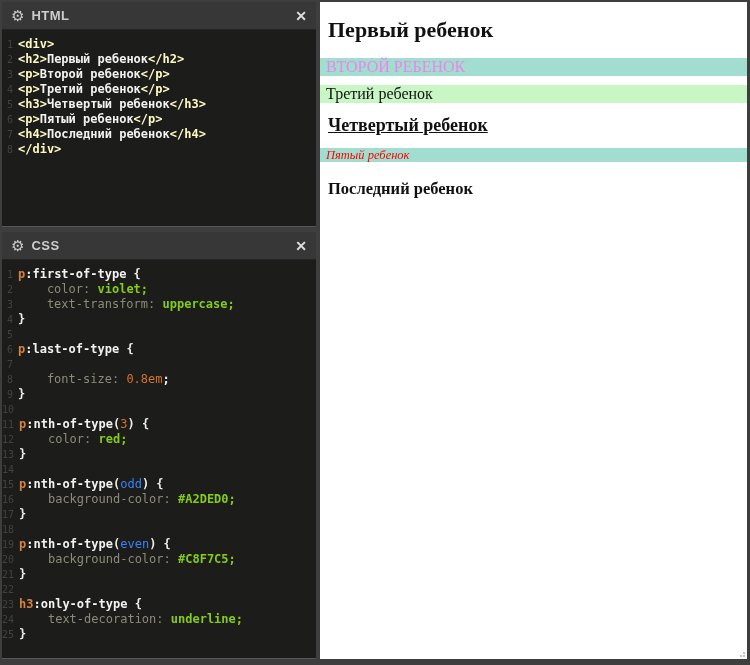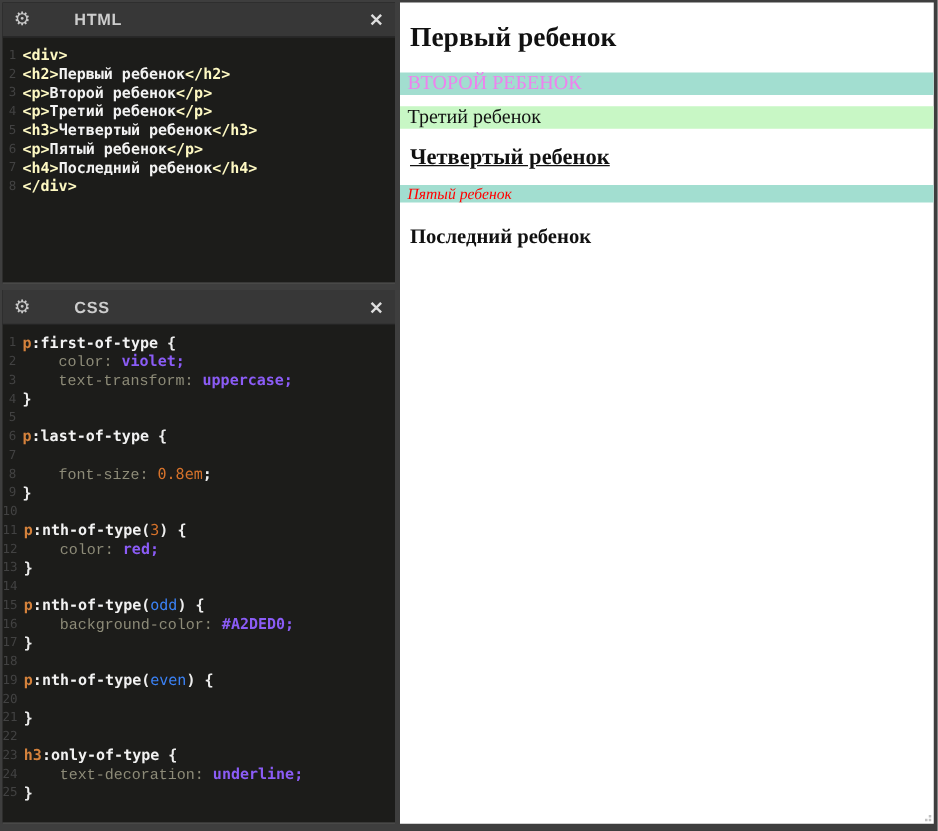--- a/index.html
+++ b/index.html
@@ -14,39 +14,39 @@
   .panel { display: flex; flex-direction: column; background: #1c1c1a; overflow: hidden; border-bottom: 1px solid #565656; }
   .panel-html { height: 225px; }
   .panel-css  { flex: 1; }
 
   .panel-header {
     height: 28px; flex: 0 0 28px; background: #373737;
     border-bottom: 1px solid #242424;
     display: flex; align-items: center; padding: 0 9px;
   }
   .gear { color: #c9c9c9; font-size: 15px; line-height: 15px; margin-right: 7px; cursor: pointer; }
-  .panel-title { color: #cdcdcd; font-weight: bold; font-size: 13px; letter-spacing: .5px; margin-left: 28px; }
+  .panel-title { color: #cdcdcd; font-weight: bold; font-size: 13px; letter-spacing: .5px; }
   .close-x { margin-left: auto; color: #dedede; font-weight: bold; font-size: 14px; cursor: pointer; }
 
   .editor {
     flex: 1; padding: 7px 0 0 0; overflow: hidden;
     font-family: "DejaVu Sans Mono", monospace; font-size: 12px; line-height: 15px;
     cursor: text;
   }
   .line { display: flex; height: 15px; }
   .ln { flex: 0 0 16px; text-align: right; padding-right: 5px; color: #424242; font-size: 10px; line-height: 15px; }
   .code { white-space: pre; }
 
   .tok-tag    { color: #fef9c3; font-weight: bold; }
   .tok-txt    { color: #f2f2f2; font-weight: bold; }
   .tok-sel    { color: #d5823c; font-weight: bold; }
   .tok-pseudo { color: #f2f2f2; font-weight: bold; }
   .tok-brace  { color: #ededed; font-weight: bold; }
-  .tok-prop   { color: #8d8b78; font-family: Liberation Mono, monospace; }
-  .tok-val    { color: #8b5cf6; font-weight: bold; }
+  .tok-prop   { color: #8d8b78; }
+  .tok-val    { color: #84cc16; font-weight: bold; }
   .tok-num    { color: #d5722b; font-weight: normal; }
   .tok-arg    { color: #3b82f6; }
 
   
   .result { flex: 1; background: #ffffff; height: 657px; position: relative; overflow: hidden;
             font-family: "Liberation Serif", serif; color: #111; }
 
   .r-h2 { font-size: 22px; line-height: 25px; font-weight: bold; margin: 15px 8px 16px 8px; }
   .r-p1 { background: #A2DED0; color: #EE82EE; text-transform: uppercase;
           font-size: 16px; line-height: 18px; padding-left: 6px; }
@@ -188,20 +188,21 @@
           <div class="line">
             <span class="ln">18</span>
             <span class="code"></span>
           </div>
           <div class="line">
             <span class="ln">19</span>
             <span class="code"><span class="tok-sel">p</span><span class="tok-pseudo">:nth-of-type</span><span class="tok-brace">(</span><span class="tok-arg">even</span><span class="tok-brace">) {</span></span>
           </div>
           <div class="line">
             <span class="ln">20</span>
+            <span class="code"><span class="tok-prop">    background-color: </span><span class="tok-val">#C8F7C5;</span></span>
           </div>
           <div class="line">
             <span class="ln">21</span>
             <span class="code"><span class="tok-brace">}</span></span>
           </div>
           <div class="line">
             <span class="ln">22</span>
             <span class="code"></span>
           </div>
           <div class="line">

